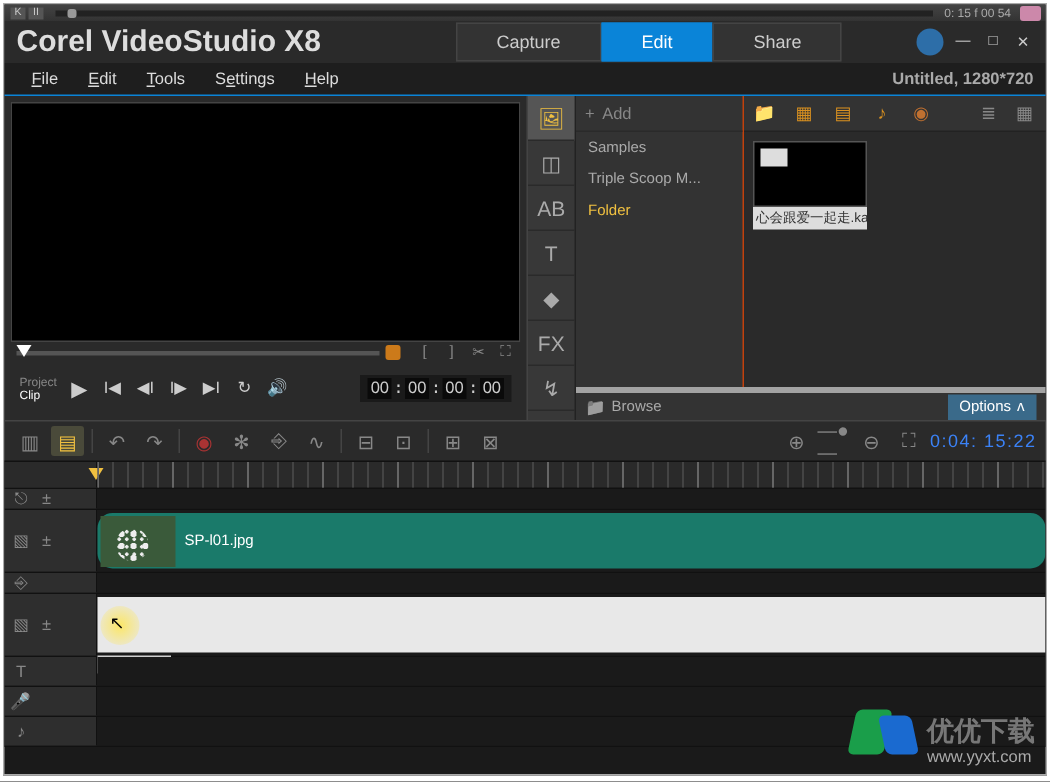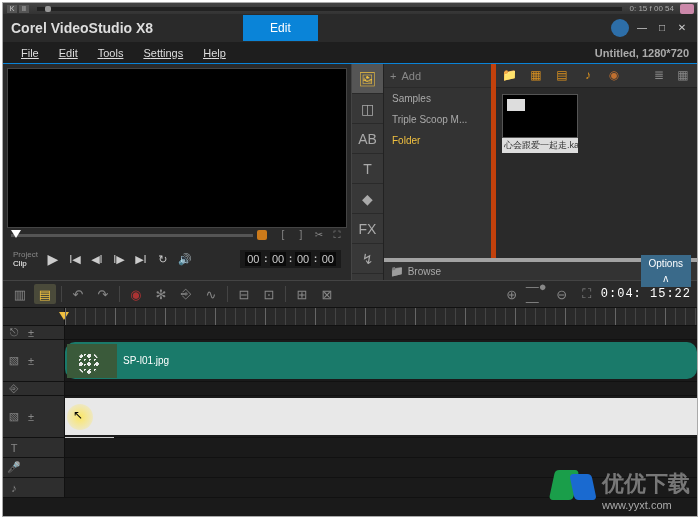--- a/index.html
+++ b/index.html
@@ -7,30 +7,30 @@
 .app { position:absolute; top:2px; left:2px; width:696px; height:515px; background:#1a1a1a; border:1px solid #aaa; }
 .topbar { height:11px; background:linear-gradient(#444,#333); display:flex; align-items:center; position:relative; }
 .topbar-left { display:flex; gap:2px; padding-left:4px; }
 .tb-btn { width:10px; height:8px; background:#555; font-size:7px; color:#ccc; text-align:center; line-height:8px; }
 .tb-slider { flex:1; height:4px; background:#222; margin:0 8px; position:relative; }
 .tb-slider::before { content:''; position:absolute; left:8px; top:-1px; width:6px; height:6px; background:#999; border-radius:2px; }
 .tb-time { color:#aaa; font-size:8px; padding-right:6px; }
 .tb-logo { width:14px; height:10px; background:#c8a; border-radius:2px; margin-right:3px; }
 
 .titlebar { height:28px; background:#2a2a2a; display:flex; align-items:center; padding:0 8px; }
-.app-title { color:#ddd; font-size:14px; font-weight:bold; }
+.app-title { color:#ddd; font-size:20px; font-weight:bold; }
 .main-tabs { display:flex; margin-left:90px; }
 .main-tab { padding:5px 26px; color:#ccc; font-size:12px; background:#333; border:1px solid #444; cursor:pointer; }
 .main-tab.active { background:#0a84d8; color:#fff; border-color:#0a84d8; }
 .titlebar-right { margin-left:auto; display:flex; gap:6px; align-items:center; }
 .app-icon { width:18px; height:18px; background:#2d6ea8; border-radius:50%; }
 .win-btn { width:14px; height:12px; color:#ccc; font-size:10px; text-align:center; cursor:pointer; }
 
 .menubar { height:22px; background:#1e1e1e; border-bottom:1px solid #0a84d8; display:flex; align-items:center; padding:0 8px; }
-.menu-item { color:#ddd; font-size:11px; padding:3px 10px; cursor:pointer;text-decoration:underline; }
+.menu-item { color:#ddd; font-size:11px; padding:3px 10px; cursor:pointer; }
 .menu-item u { text-decoration:underline; }
 .proj-info { margin-left:auto; color:#aaa; font-size:11px;font-weight:bold; }
 
 .workspace { height:216px; display:flex; background:#2a2a2a; }
 
 .preview-pane { width:348px; display:flex; flex-direction:column; padding:4px; }
 .preview-video { flex:1; background:#000; border:1px solid #444; }
 .scrub { height:14px; display:flex; align-items:center; padding:2px 4px; }
 .scrub-track { flex:1; height:3px; background:#555; position:relative; }
 .scrub-mark { position:absolute; top:-4px; width:0; height:0; border-left:5px solid transparent; border-right:5px solid transparent; border-top:8px solid #fff; }
@@ -45,48 +45,48 @@
 .timecode { margin-left:auto; font-family:monospace; font-size:11px; color:#ccc; background:#1a1a1a; padding:2px 5px; display:flex; gap:1px; }
 .timecode span { background:#0a0a0a; padding:1px 2px; }
 
 .lib-pane { flex:1; display:flex; background:#2e2e2e; border-left:1px solid #444; }
 .tool-col { width:32px; background:#383838; display:flex; flex-direction:column; border-right:1px solid #222; }
 .tool-btn { height:30px; display:flex; align-items:center; justify-content:center; color:#aaa; font-size:14px; cursor:pointer; border-bottom:1px solid #2a2a2a; }
 .tool-btn.active { background:#555; color:#f0c040; }
 
 .lib-body { flex:1; display:flex; flex-direction:column; }
 .lib-content { display:flex; flex:1; }
-.folder-list { width:112px; background:#333; border-right:5px solid #c2410c; }
+.folder-list { width:112px; background:#333; border-right:1px solid #c2410c; }
 .fld-header { height:24px; display:flex; align-items:center; padding:0 6px; color:#888; font-size:11px; border-bottom:1px solid #2a2a2a; cursor:pointer; }
 .fld-header::before { content:'+'; margin-right:5px; color:#888; }
 .fld-item { padding:5px 8px; font-size:10px; color:#aaa; cursor:pointer; }
 .fld-item.active { color:#f0c040; }
 
 .media-area { flex:1; display:flex; flex-direction:column; }
 .media-toolbar { height:24px; background:#333; display:flex; align-items:center; padding:0 6px; gap:10px; border-bottom:1px solid #222; }
 .mt-icon { width:16px; height:16px; color:#c8a030; font-size:12px; text-align:center; cursor:pointer; }
 .mt-icon.folder { color:#c8a030; }
 .mt-right { margin-left:auto; display:flex; gap:8px; }
 .media-grid { flex:1; background:#2a2a2a; padding:6px; }
 .thumb-item { width:76px; }
 .thumb-img { width:76px; height:44px; background:#000; border:1px solid #555; position:relative; }
 .thumb-img::before { content:''; position:absolute; left:4px; top:4px; width:18px; height:12px; background:#ddd; }
 .thumb-cap { font-size:9px; color:#333; background:#ddd; padding:1px 2px; overflow:hidden; white-space:nowrap; }
 
 .lib-footer { height:22px; background:#333; display:flex; align-items:center; padding:0 6px; border-top:4px solid #a3a3a3; }
 .lf-btn { font-size:10px; color:#aaa; display:flex; align-items:center; gap:4px; cursor:pointer; }
 .lf-btn::before { content:'📁'; font-size:11px; filter:grayscale(1) brightness(0.7); }
-.options-btn { margin-left:auto; background:#3a6a8a; color:#fff; font-size:10px; padding:3px 8px; cursor:pointer; display:flex; align-items:center; gap:4px;flex-direction:column; }
+.options-btn { margin-left:auto; background:#3a6a8a; color:#fff; font-size:10px; padding:3px 8px; cursor:pointer; display:flex; align-items:center; gap:4px; }
 
 .timeline-toolbar { height:28px; background:#2a2a2a; border-top:1px solid #444; border-bottom:1px solid #111; display:flex; align-items:center; padding:0 6px; gap:3px; }
 .tl-btn { width:22px; height:20px; display:flex; align-items:center; justify-content:center; color:#888; font-size:13px; cursor:pointer; border-radius:2px; }
 .tl-btn.active { background:#4a4a3a; color:#f0c040; }
 .tl-sep { width:1px; height:16px; background:#444; margin:0 2px; }
 .tl-right { margin-left:auto; display:flex; align-items:center; gap:3px; }
-.tl-time { font-family:Liberation Mono, monospace; font-size:12px; color:#ffffff; letter-spacing:1px; }
+.tl-time { font-family:Liberation Sans, sans-serif; font-size:12px; color:#3b82f6; letter-spacing:1px; }
 
 .timeline { flex:1; background:#1e1e1e; display:flex; flex-direction:column; height:190px; overflow:hidden; }
 .tl-ruler { height:18px; background:#2a2a2a; display:flex; border-bottom:1px solid #111; }
 .track-head-space { width:62px; background:#2a2a2a; border-right:1px solid #111; position:relative; }
 .playhead-mark { position:absolute; right:-5px; top:4px; width:0; height:0; border-left:5px solid transparent; border-right:5px solid transparent; border-top:8px solid #f0c040; }
 .ruler-ticks { flex:1; position:relative; background:repeating-linear-gradient(90deg,#444 0,#444 1px,transparent 1px,transparent 10px); }
 .ruler-ticks::before { content:''; position:absolute; inset:0; background:repeating-linear-gradient(90deg,#666 0,#666 1px,transparent 1px,transparent 50px); }
 
 .track-row { display:flex; height:26px; border-bottom:1px solid #111; }
 .track-row.tall { height:42px; }
@@ -102,42 +102,44 @@
 .clip-blank { position:absolute; left:0; top:2px; bottom:2px; right:0; background:#e8e8e8; }
 .tc-overlay { position:absolute; left:0; top:22px; font-size:9px; color:#333; background:rgba(255,255,255,0.8); padding:1px 3px;margin-top:19px; }
 .cursor-spot { position:absolute; left:2px; top:8px; width:26px; height:26px; background:radial-gradient(circle,rgba(255,230,80,0.85),rgba(255,230,80,0)); border-radius:50%; }
 .cursor-arrow { position:absolute; left:8px; top:12px; font-size:12px; color:#000; }
 
 .watermark { position:absolute; right:10px; bottom:10px; display:flex; align-items:center; gap:8px; }
 .wm-logo { width:42px; height:42px; position:relative; }
 .wm-logo::before { content:''; position:absolute; left:0; top:6px; width:24px; height:30px; background:#1a9e4a; transform:skewX(-12deg); border-radius:4px; }
 .wm-logo::after { content:''; position:absolute; right:0; top:10px; width:22px; height:26px; background:#1a6ad0; transform:skewX(12deg); border-radius:4px; }
 .wm-text { display:flex; flex-direction:column; color:#888; }
-.wm-cn { font-size:22px; color:#777; font-weight:bold;margin-top:10px; }
+.wm-cn { font-size:18px; color:#777; font-weight:bold;margin-top:10px; }
 .wm-url { font-size:11px; color:#aaa; }
 </style>
 </head>
 <body>
 
 <div class="app">
 
   <div class="topbar">
     <div class="topbar-left">
       <div class="tb-btn">K</div>
       <div class="tb-btn">II</div>
     </div>
     <div class="tb-slider"></div>
     <div class="tb-time">0: 15 f 00 54</div>
     <div class="tb-logo"></div>
   </div>
 
   <div class="titlebar">
     <div class="app-title">Corel VideoStudio X8</div>
     <div class="main-tabs">
+      <div class="main-tab">Capture</div>
       <div class="main-tab active">Edit</div>
+      <div class="main-tab">Share</div>
     </div>
     <div class="titlebar-right">
       <div class="app-icon"></div>
       <div class="win-btn">—</div>
       <div class="win-btn">□</div>
       <div class="win-btn">✕</div>
     </div>
   </div>
 
   <div class="menubar">

